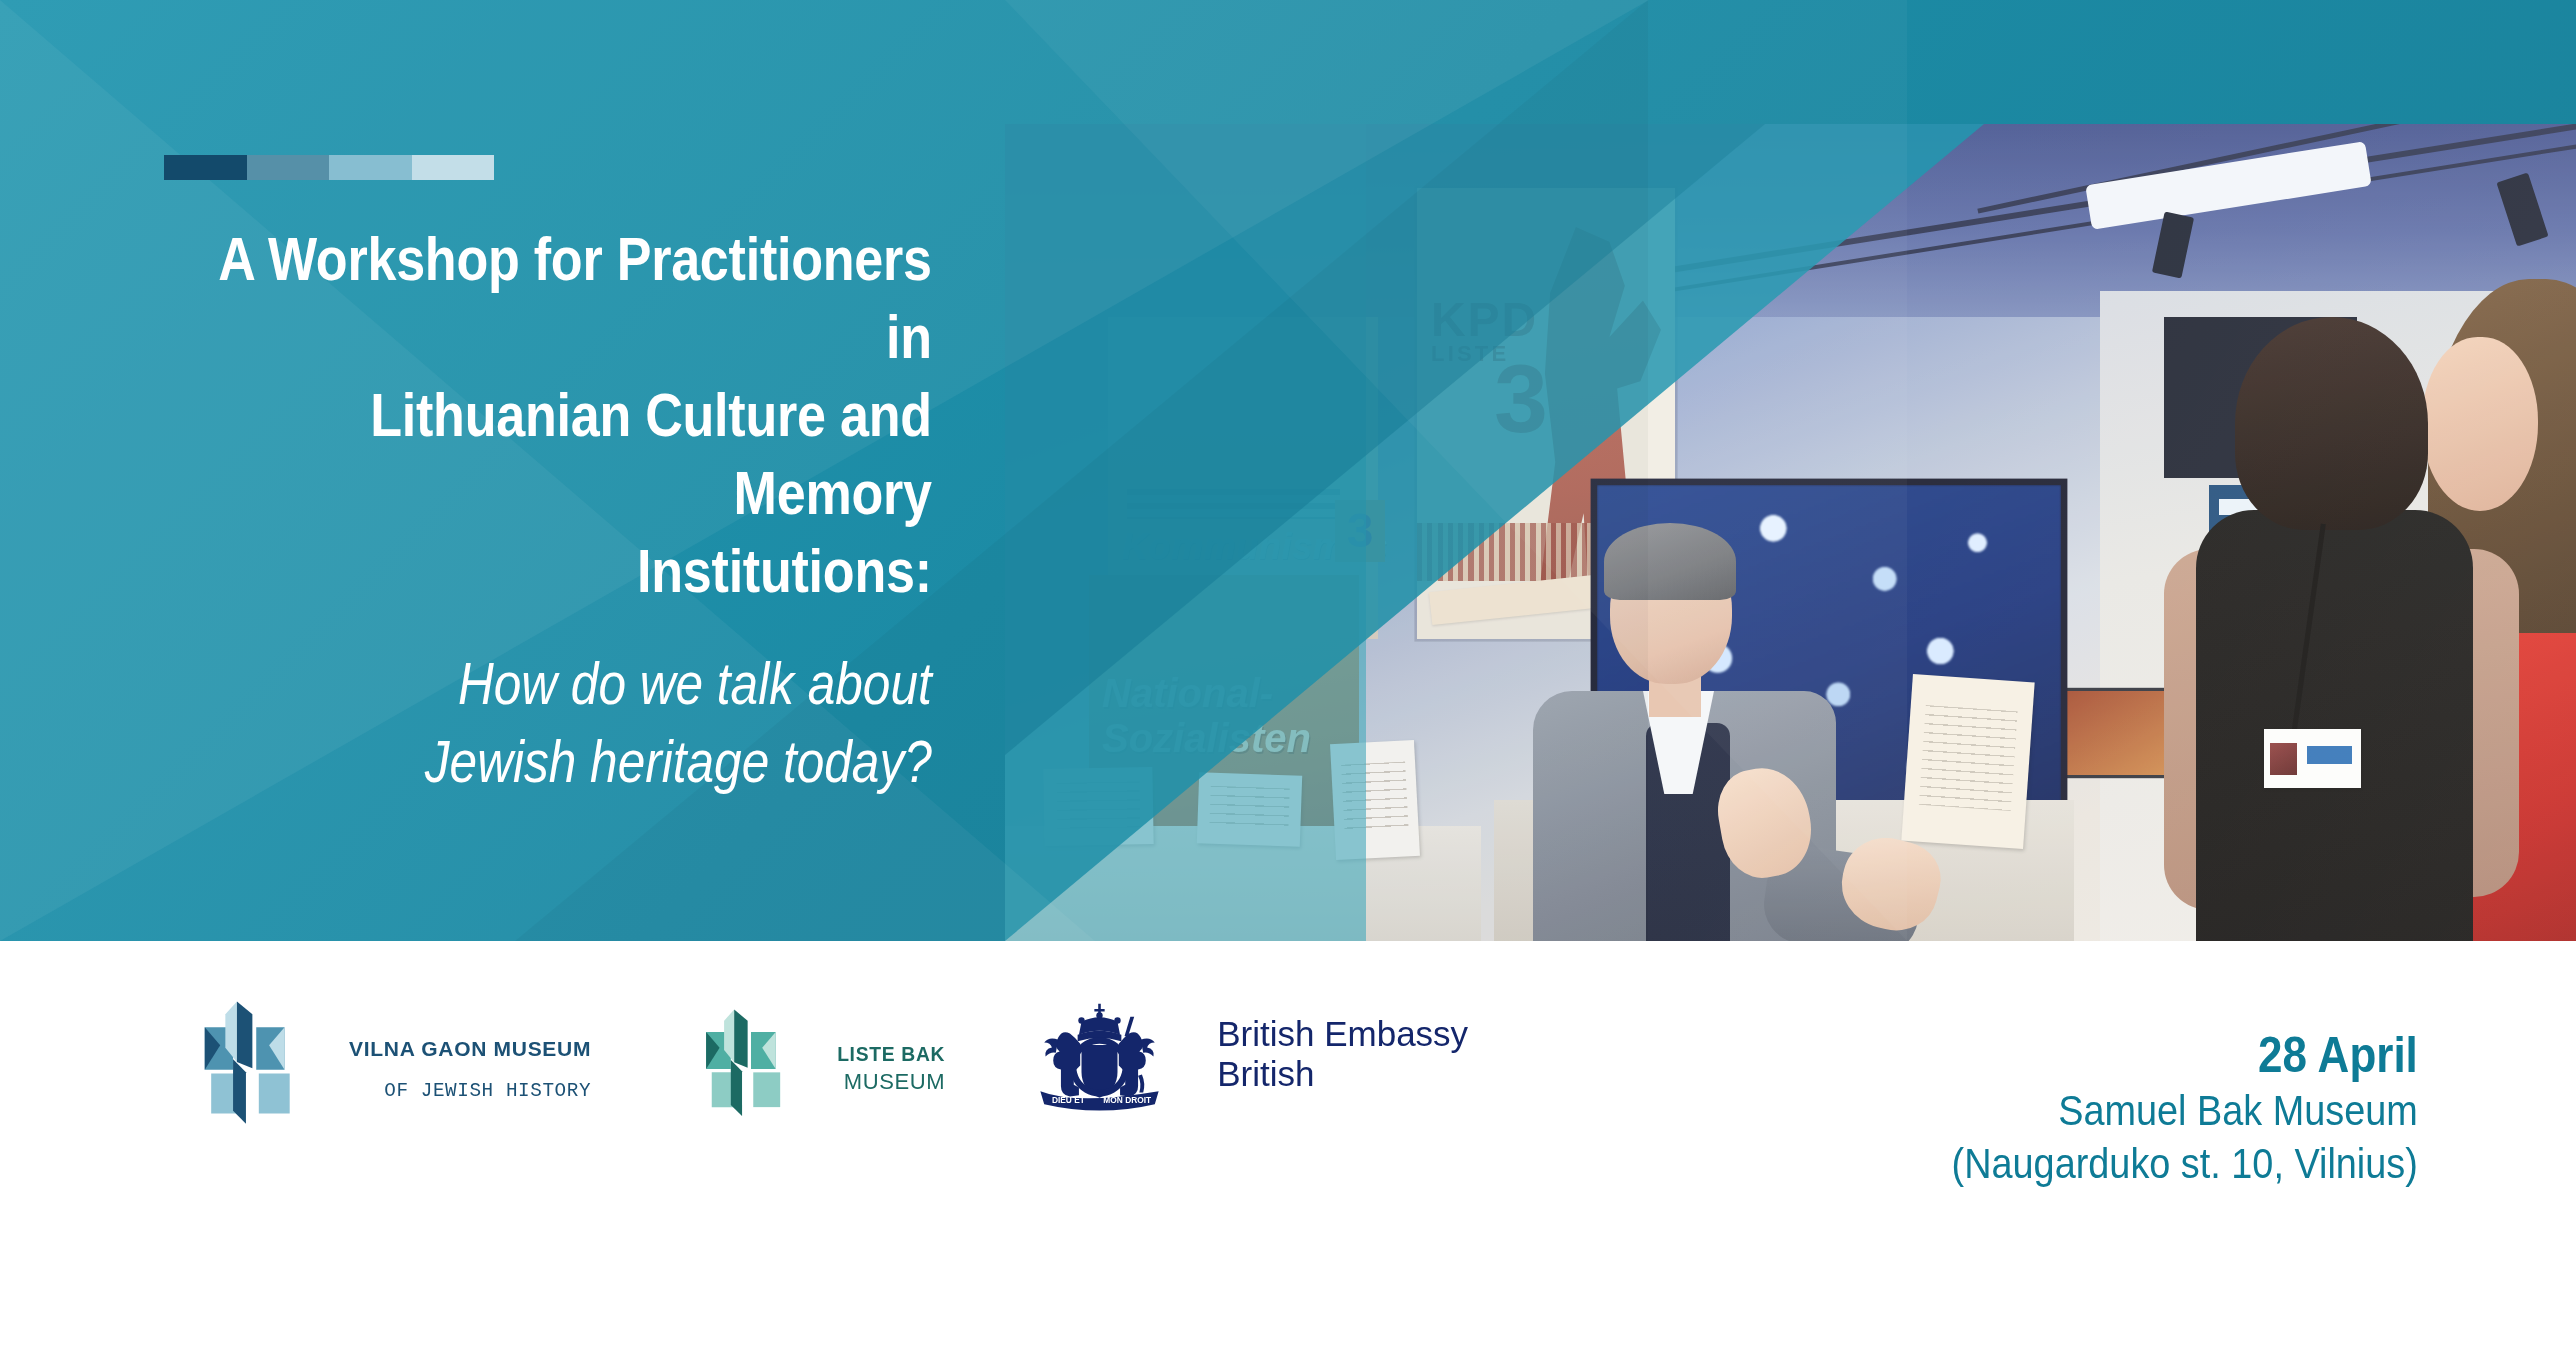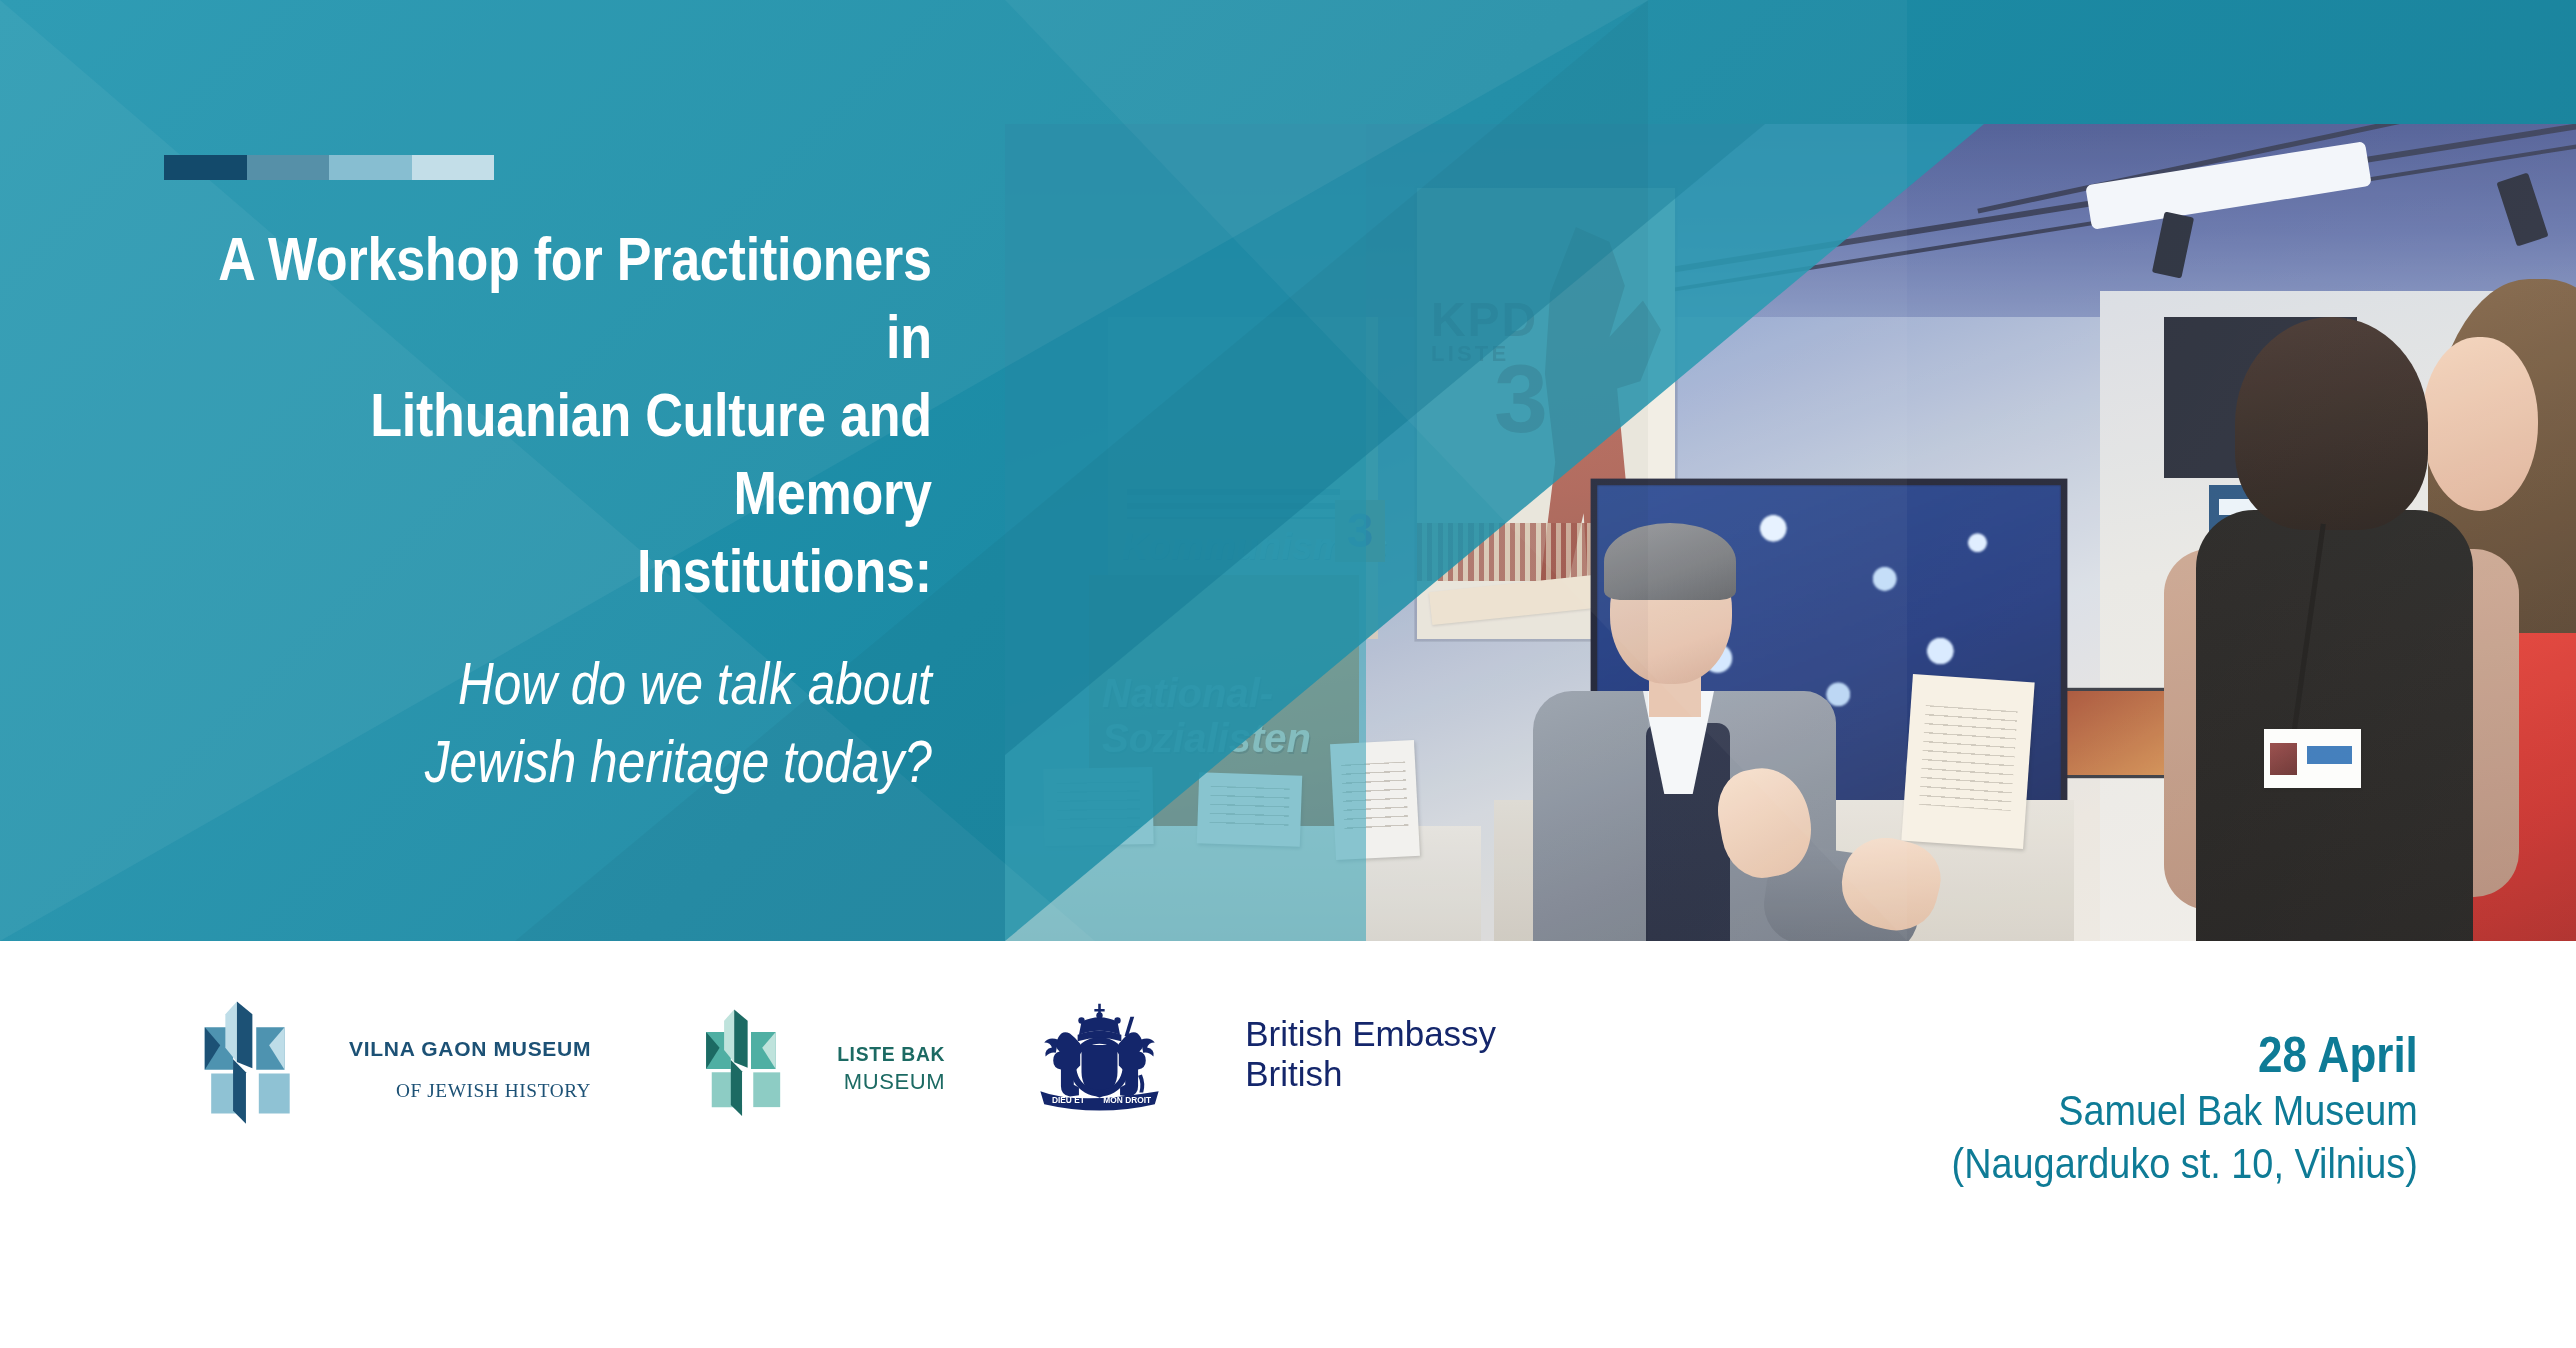--- a/index.html
+++ b/index.html
@@ -205,27 +205,27 @@
   
   .footer { position:absolute; left:0; top:941px; width:2576px; height:408px; background:#ffffff; }
   .logos { position:absolute; left:161px; top:59px; display:flex; align-items:flex-start; gap:77px; }
   .logo { display:flex; flex-direction:row; align-items:center;gap:40px; }
   .logo-mark { position:relative; }
   .logo-cap { text-align:right; margin-top:10.3px; }
 
   .vg-name { font-size:21px; font-weight:bold; letter-spacing:0.7px; color:#1c5175;
              font-family:"Liberation Sans Narrow","Liberation Sans", sans-serif; }
   .vg-sub { font-size:19.3px; letter-spacing:0.6px; color:#1c5175; margin-top:19px;
-            font-family:Liberation Serif, serif; }
+            font-family:Liberation Mono, monospace; }
   .sb-name { font-size:19.3px; font-weight:bold; letter-spacing:0.7px; color:#1c6a63;
              font-family:"Liberation Sans Narrow","Liberation Sans", sans-serif; }
   .sb-sub { font-size:22px; letter-spacing:0.6px; color:#1c6a63; margin-top:3.2px;
             font-family:"Liberation Sans Narrow","Liberation Sans", sans-serif; }
 
-  .be-text { color:#14266b; font-size:35px; line-height:1.14; margin-top:14px; font-weight:normal;margin-left:28px; }
+  .be-text { color:#14266b; font-size:35px; line-height:1.14; margin-top:14px; font-weight:normal; }
 
   .event { position:absolute; right:158px; top:76px; text-align:right; color:#0e7b96;margin-top:12px; }
   .ev-date { font-size:50px; font-weight:bold; line-height:1.04;
              font-family:"Liberation Sans Narrow","Liberation Sans", sans-serif;
              transform:scaleX(.88); transform-origin:right center; }
   .ev-venue { font-size:43px; line-height:1.18; margin-top:3.9px;
               font-family:"Liberation Sans Narrow","Liberation Sans", sans-serif;
               transform:scaleX(.88); transform-origin:right center; }
   .ev-addr { font-size:43px; line-height:1.18; margin-top:2.6px;
              font-family:"Liberation Sans Narrow","Liberation Sans", sans-serif;

